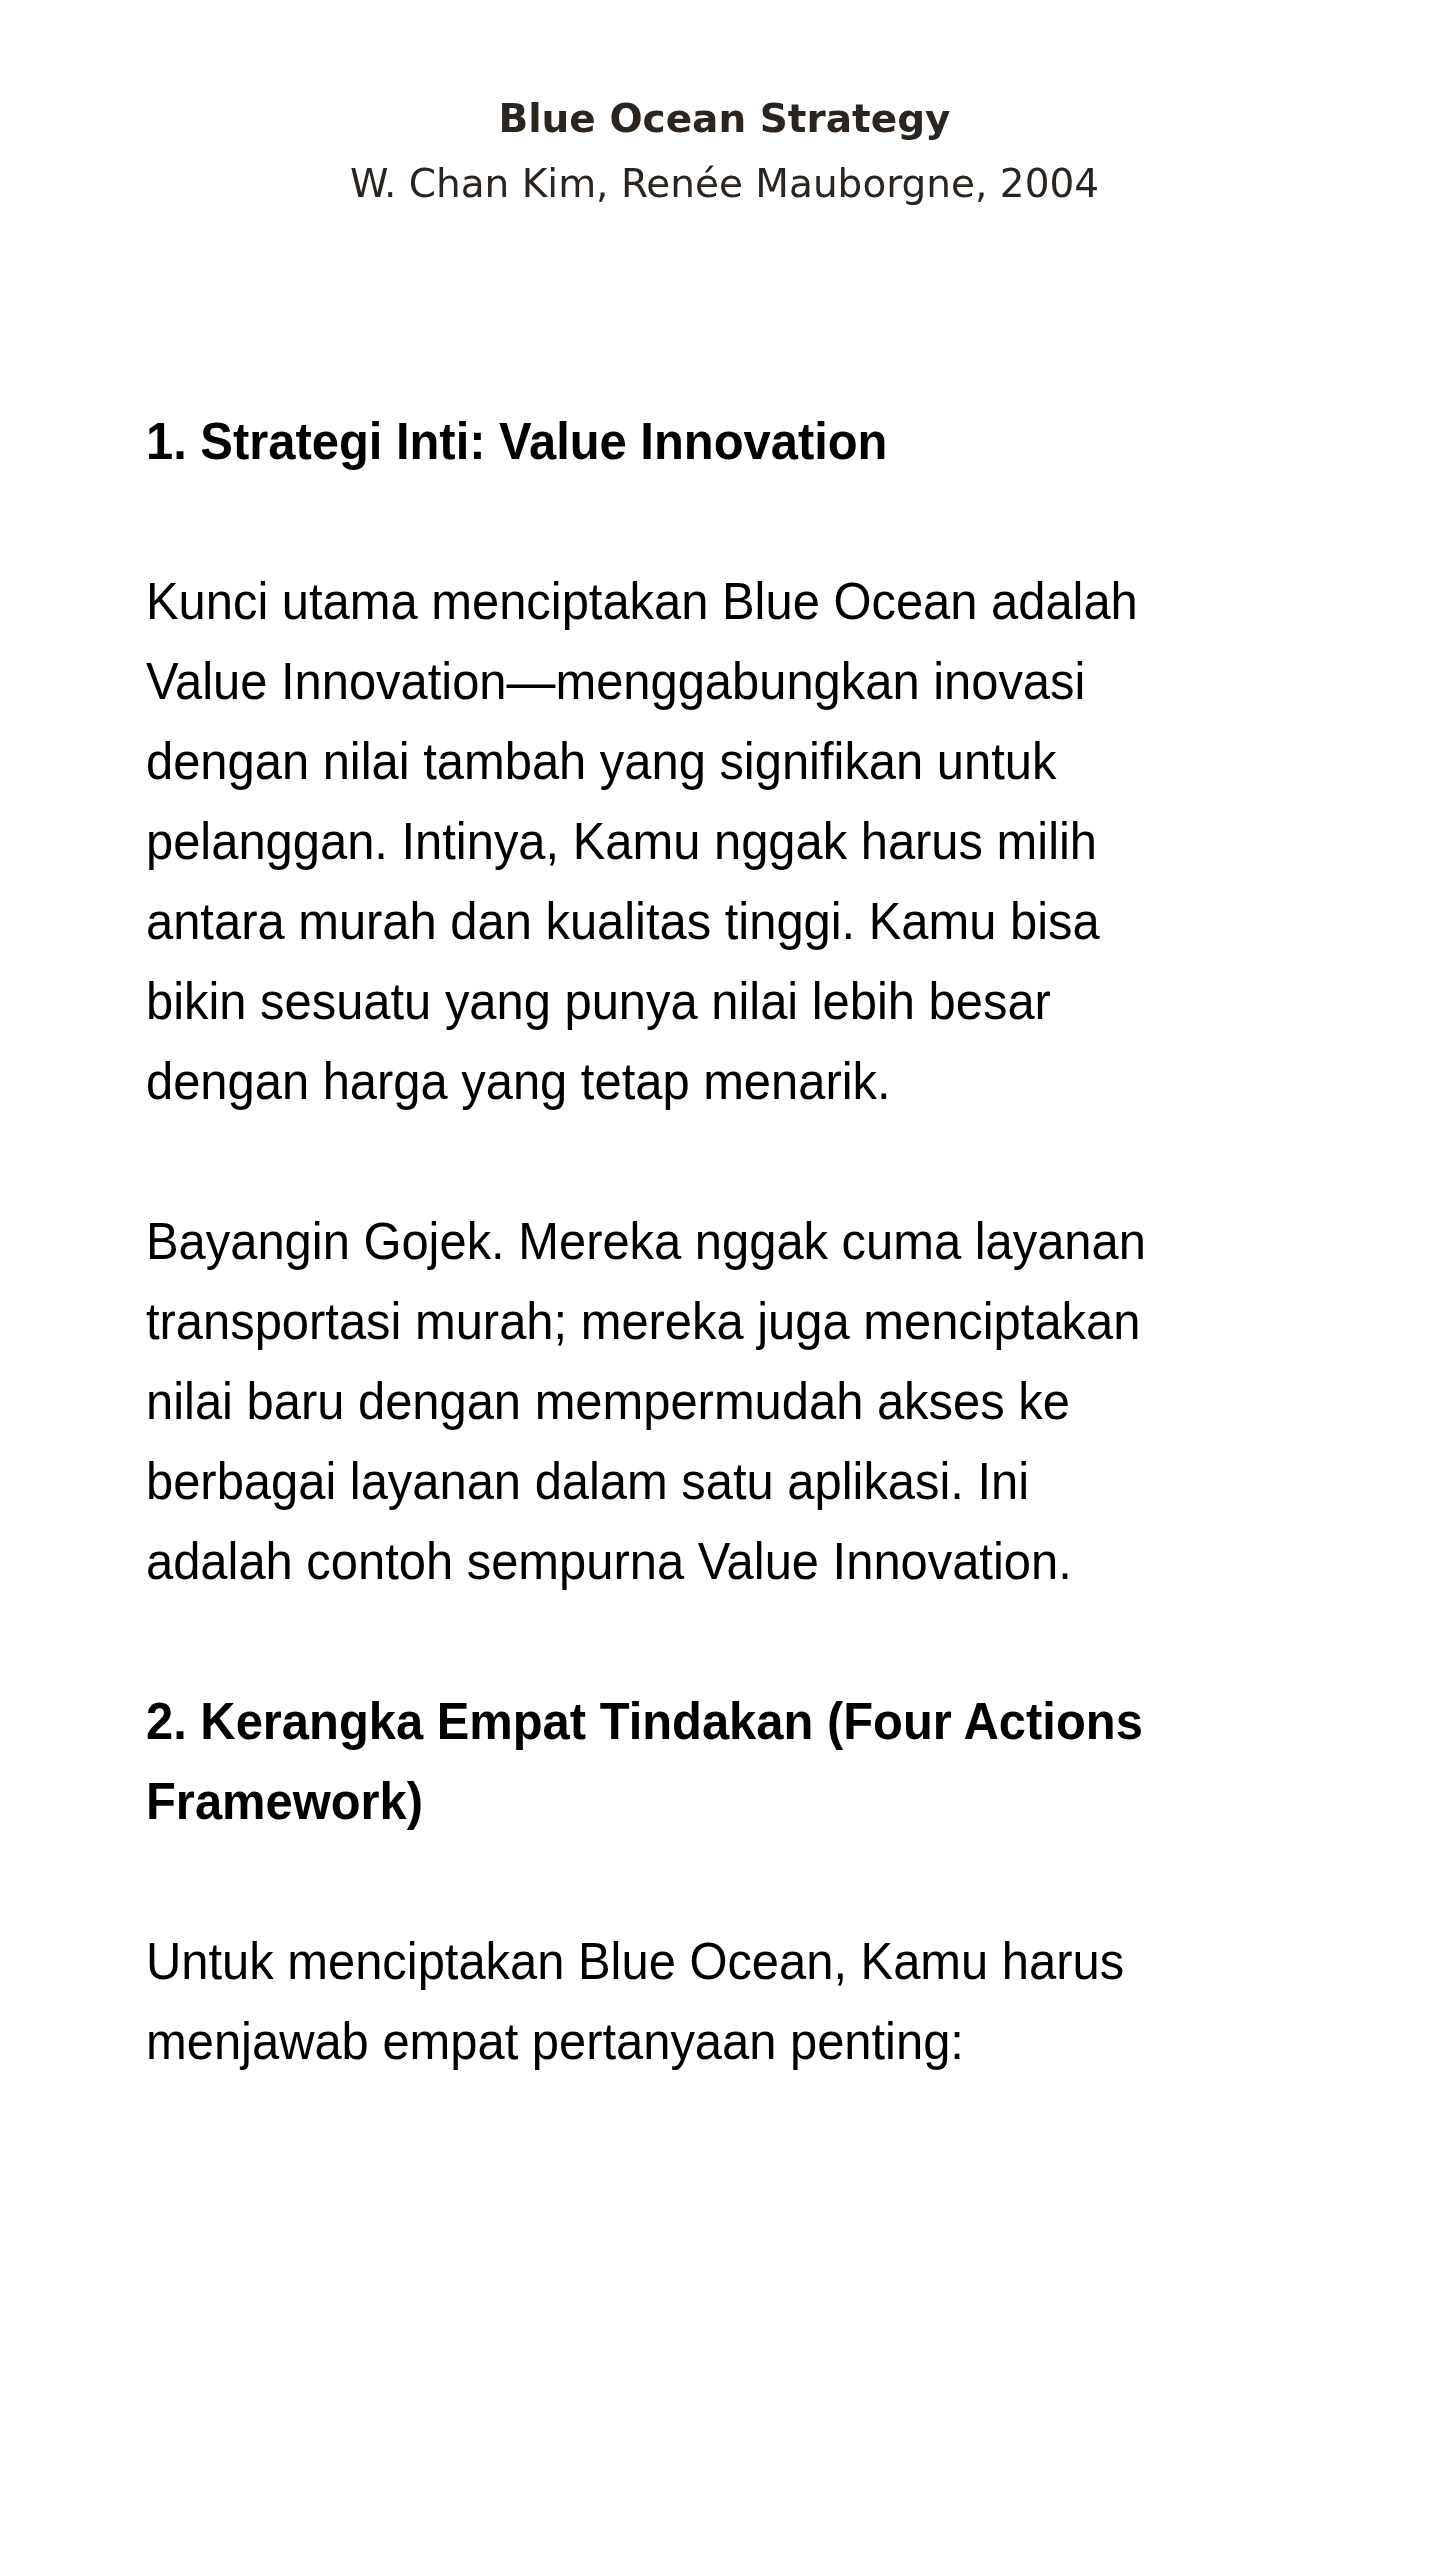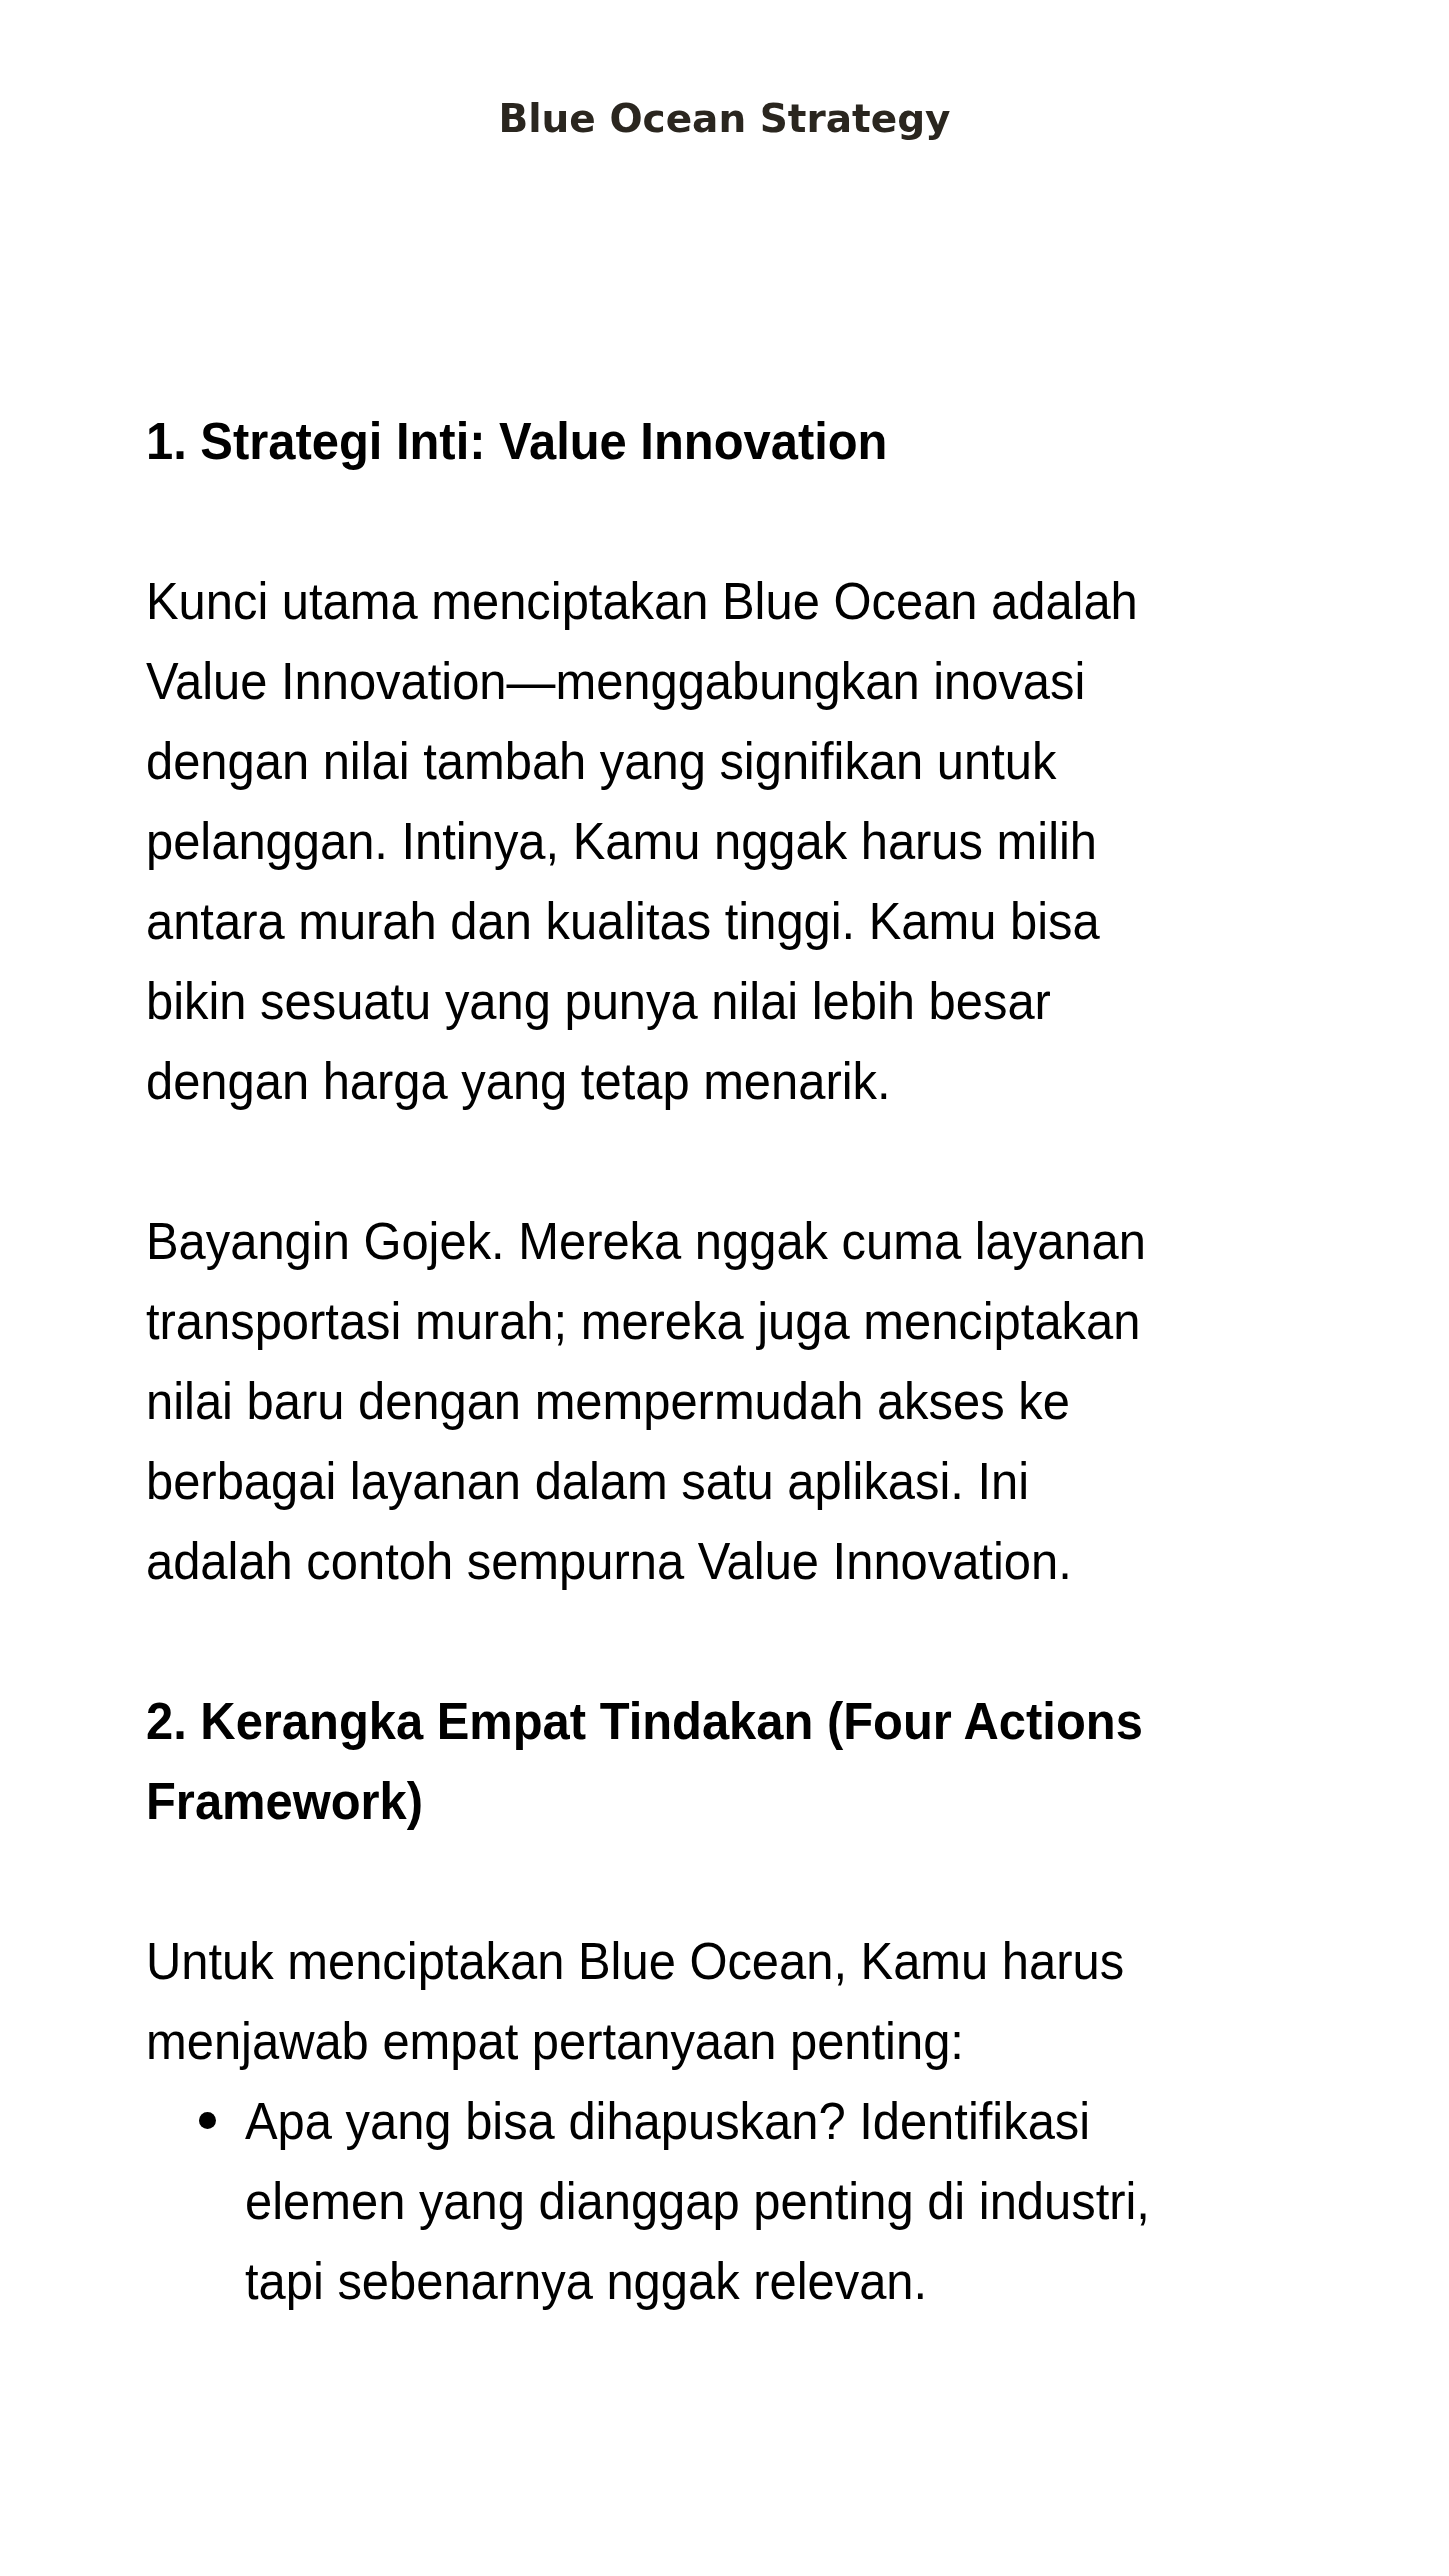--- a/index.html
+++ b/index.html
@@ -81,20 +81,21 @@
       height: 17px;
       border-radius: 50%;
       background: #000000;
     }
   </style>
 </head>
 <body>
 
 <div class="header">
   <div class="title">Blue Ocean Strategy</div>
+  <div class="subtitle">W. Chan Kim, Renée Mauborgne, 2004</div>
 </div>
 
 <div class="content">
   <section>
     <h2 class="h2">1. Strategi Inti: Value Innovation</h2>
     <div class="gap"></div>
     <p class="p">Kunci utama menciptakan Blue Ocean adalah
 Value Innovation—menggabungkan inovasi
 dengan nilai tambah yang signifikan untuk
 pelanggan. Intinya, Kamu nggak harus milih
@@ -109,23 +110,15 @@
 adalah contoh sempurna Value Innovation.</p>
     <div class="gap"></div>
   </section>
 
   <section>
     <h2 class="h2" style="white-space: pre-line;">2. Kerangka Empat Tindakan (Four Actions
 Framework)</h2>
     <div class="gap"></div>
     <p class="p">Untuk menciptakan Blue Ocean, Kamu harus
 menjawab empat pertanyaan penting:</p>
-    <ul class="bullets">
-      <li>
-        <span class="dot"></span>
-        <p class="p" style="width: 1151px;">Apa yang bisa dihapuskan? Identifikasi
-elemen yang dianggap penting di industri,
-tapi sebenarnya nggak relevan.</p>
-      </li>
-    </ul>
   </section>
 </div>
 
 
 </body></html>

